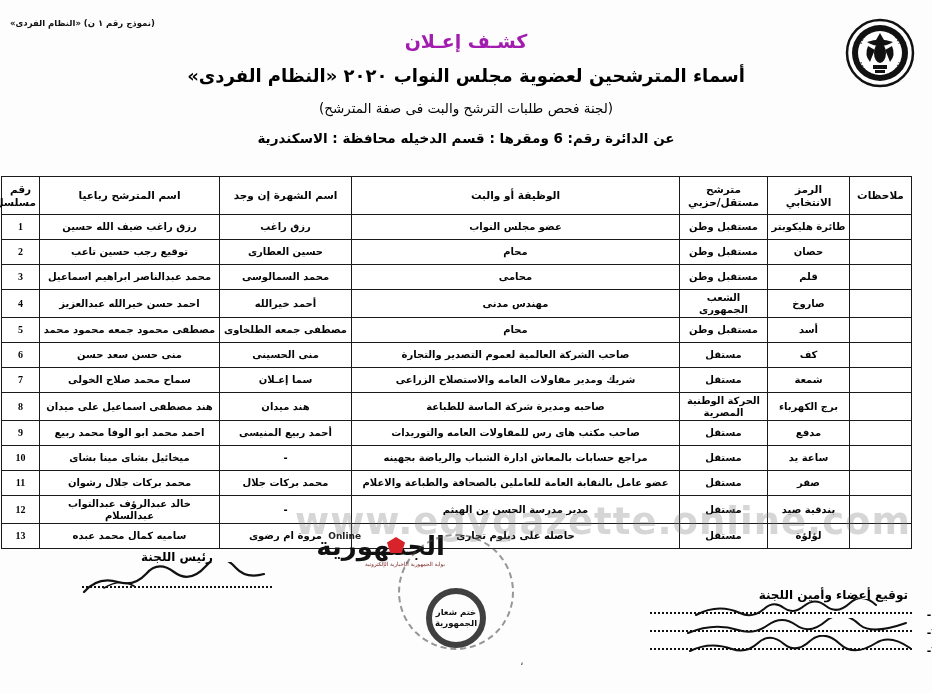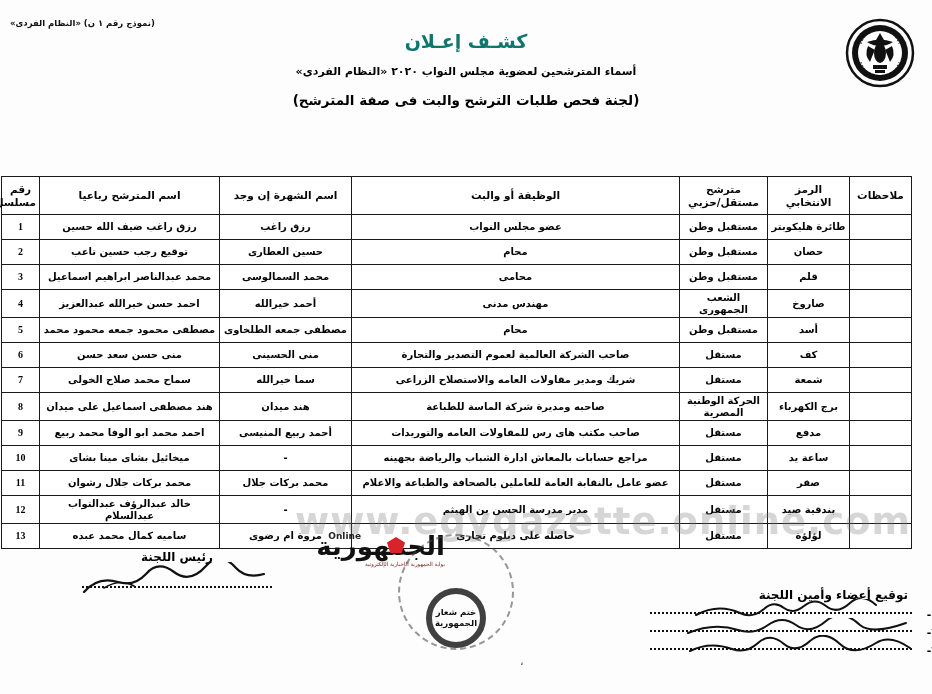--- a/index.html
+++ b/index.html
@@ -39,32 +39,32 @@
   .headings {
     position: absolute;
     top: 30px; left: 0; right: 0;
     text-align: center;
     direction: rtl;
   }
   .h-title {
     font-size: 19px;
     font-weight: bold;
     letter-spacing: 1.5px;
-    color: #0f766e;
+    color: #a21caf;
     margin-bottom: 13px;
   }
   .h-sub1 {
-    font-size: 11px;
+    font-size: 18px;
     font-weight: bold;
     color: #000;
     margin-bottom: 14px;
   }
   .h-sub2 {
     font-size: 13.5px;
-    font-weight: bold;
+    font-weight: normal;
     color: #000;
     margin-bottom: 14px;
   }
   .h-sub3 {
     font-size: 13.5px;
     font-weight: bold;
     color: #000;
   }
 
   
@@ -279,20 +279,21 @@
       </g>
       <path d="M18 46 a20 20 0 0 0 38 0" fill="none" stroke="#111" stroke-width="1" stroke-dasharray="1.5 2"></path>
       <path d="M18 28 a20 20 0 0 1 38 0" fill="none" stroke="#111" stroke-width="1" stroke-dasharray="1.5 2"></path>
     </svg>
   </div>
 
   <div class="headings">
     <div class="h-title">كشـف إعـلان</div>
     <div class="h-sub1">أسماء المترشحين لعضوية مجلس النواب ٢٠٢٠ «النظام الفردى»</div>
     <div class="h-sub2">(لجنة فحص طلبات الترشح والبت فى صفة المترشح)</div>
+    <div class="h-sub3">عن الدائرة رقم: 6 ومقرها : قسم الدخيله محافظة : الاسكندرية</div>
   </div>
 
   <div class="table-wrap">
     <table class="cand">
       <colgroup>
         <col class="w-note">
           <col class="w-sym">
           <col class="w-party">
         <col class="w-job">
           <col class="w-nick">
@@ -369,21 +370,21 @@
             <td>صاحب الشركة العالمية لعموم التصدير والتجارة</td>
             <td>منى الحسينى</td>
             <td>منى حسن سعد حسن</td>
             <td class="c-idx">6</td>
           </tr>
           <tr>
             <td></td>
             <td>شمعة</td>
             <td>مستقل</td>
             <td>شريك ومدير مقاولات العامه والاستصلاح الزراعى</td>
-            <td>سما خيرالله</td>
+            <td>سما إعـلان</td>
             <td>سماح محمد صلاح الخولى</td>
             <td class="c-idx">7</td>
           </tr>
           <tr>
             <td></td>
             <td>برج الكهرباء</td>
             <td>الحركة الوطنية المصرية</td>
             <td>صاحبه ومديرة شركة الماسة للطباعة</td>
             <td>هند ميدان</td>
             <td>هند مصطفى اسماعيل على ميدان</td>

